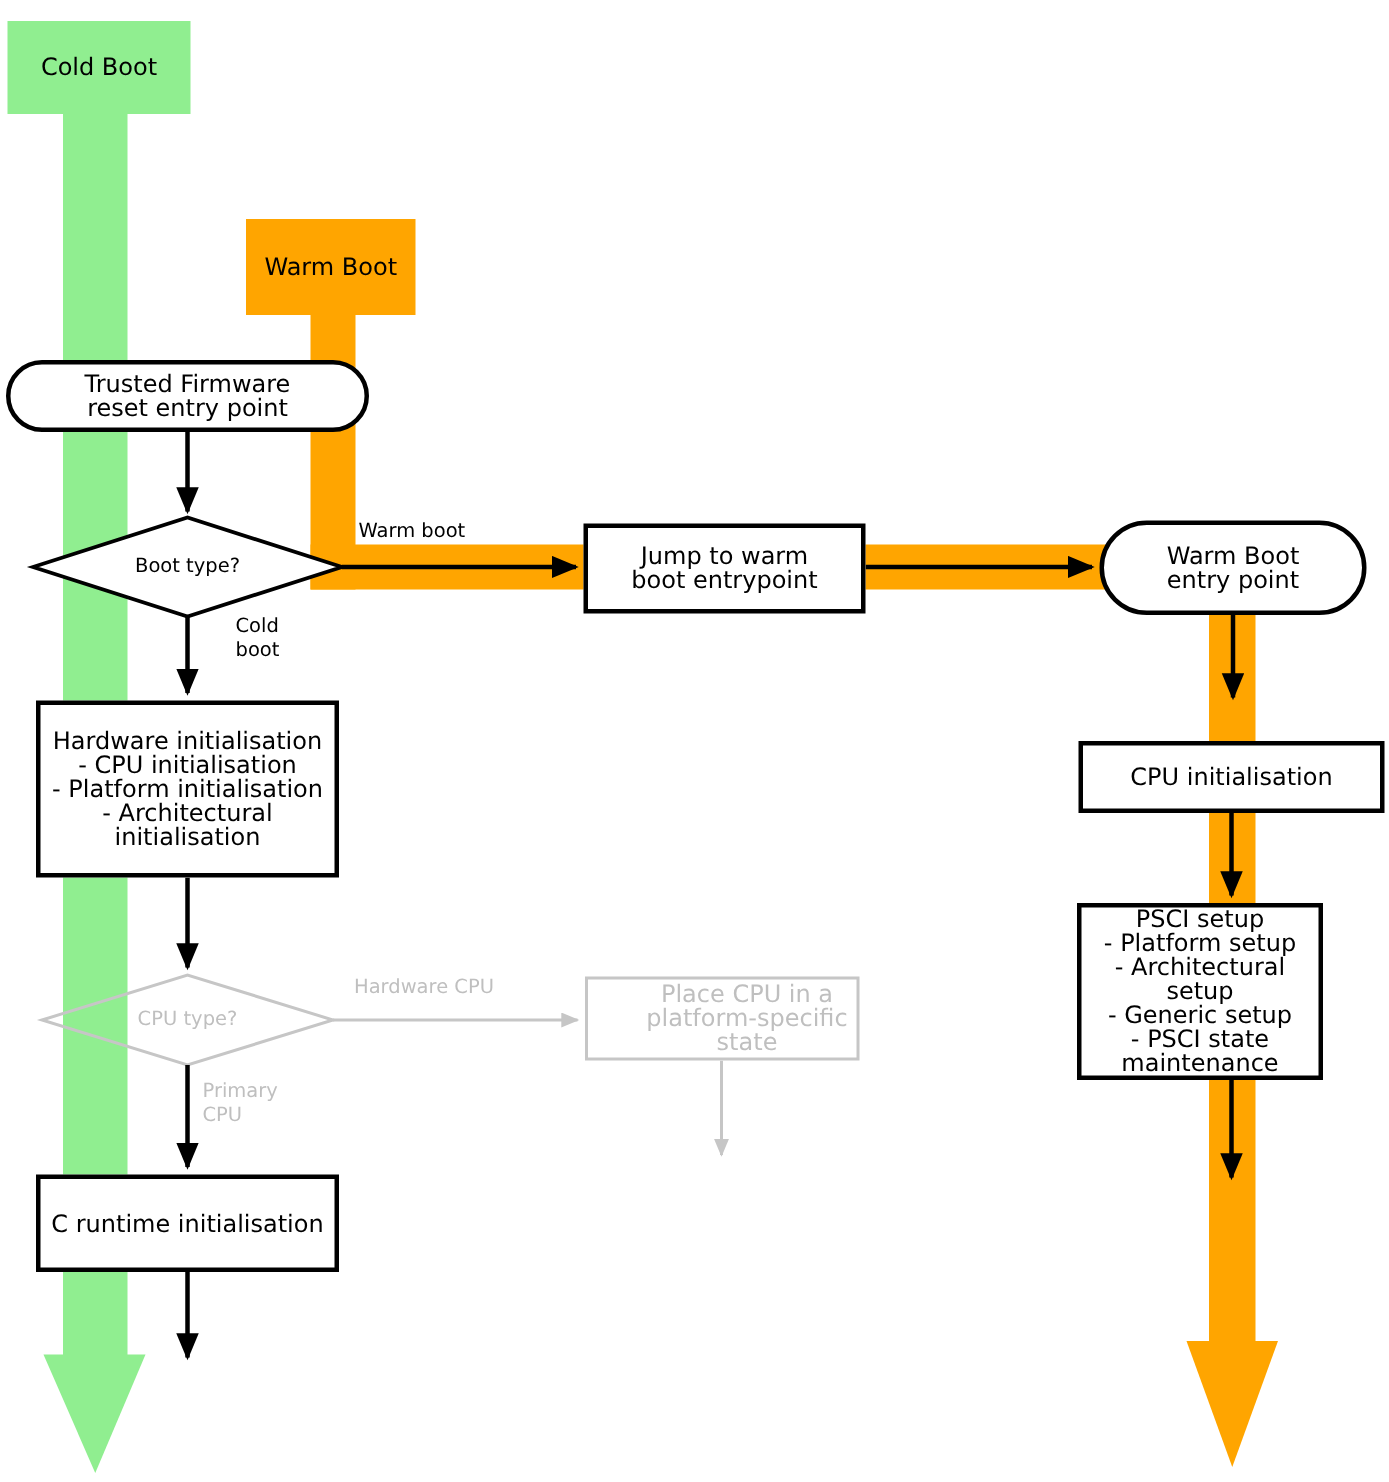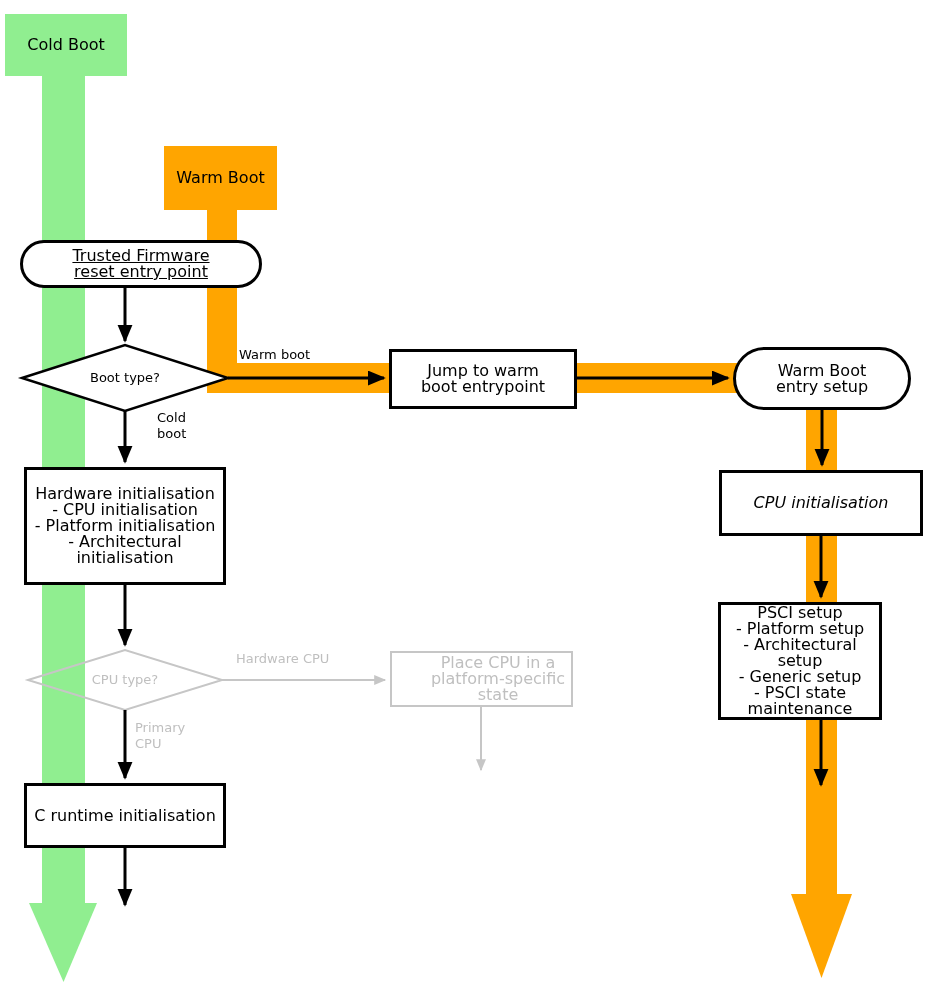--- a/index.html
+++ b/index.html
@@ -68,21 +68,21 @@
   </svg>
 
   <div class="node fill-green" style="left:5px; top:14px; width:122px; height:62px;">
     <span>Cold Boot</span>
   </div>
 
   <div class="node fill-orange" style="left:164px; top:146px; width:113px; height:64px;">
     <span>Warm Boot</span>
   </div>
 
-  <div class="node stadium" style="left:20px; top:240px; width:242px; height:48px;text-decoration:underline;">
+  <div class="node stadium" style="left:4px; top:240px; width:242px; height:48px;">
     <span>Trusted Firmware</span>
     <span>reset entry point</span>
   </div>
 
   <div class="float-label centered" style="left:22px; top:345px; width:206px; height:66px;">
     <span>Boot type?</span>
   </div>
 
   <div class="float-label" style="left:239px; top:347px;">
     <span>Warm boot</span>
@@ -93,21 +93,21 @@
     <span>boot</span>
   </div>
 
   <div class="node box" style="left:389px; top:349px; width:188px; height:60px;">
     <span>Jump to warm</span>
     <span>boot entrypoint</span>
   </div>
 
   <div class="node stadium" style="left:733px; top:347px; width:178px; height:63px;">
     <span>Warm Boot</span>
-    <span>entry setup</span>
+    <span>entry point</span>
   </div>
 
   <div class="node box" style="left:24px; top:467px; width:202px; height:118px;justify-content:center;">
     <span>Hardware initialisation</span>
     <span>- CPU initialisation</span>
     <span>- Platform initialisation</span>
     <span>- Architectural initialisation</span>
   </div>
 
   <div class="float-label centered gray-text" style="left:28px; top:650px; width:194px; height:60px;">
@@ -125,21 +125,21 @@
 
   <div class="float-label gray-text" style="left:135px; top:720px;">
     <span>Primary</span>
     <span>CPU</span>
   </div>
 
   <div class="node box" style="left:24px; top:783px; width:202px; height:65px;">
     <span>C runtime initialisation</span>
   </div>
 
-  <div class="node box" style="left:719px; top:470px; width:204px; height:66px;font-style:italic;">
+  <div class="node box" style="left:719px; top:494px; width:204px; height:48px;">
     <span>CPU initialisation</span>
   </div>
 
   <div class="node box" style="left:718px; top:602px; width:164px; height:118px;">
     <span>PSCI setup</span>
     <span>- Platform setup</span>
     <span>- Architectural setup</span>
     <span>- Generic setup</span>
     <span>- PSCI state maintenance</span>
   </div>

